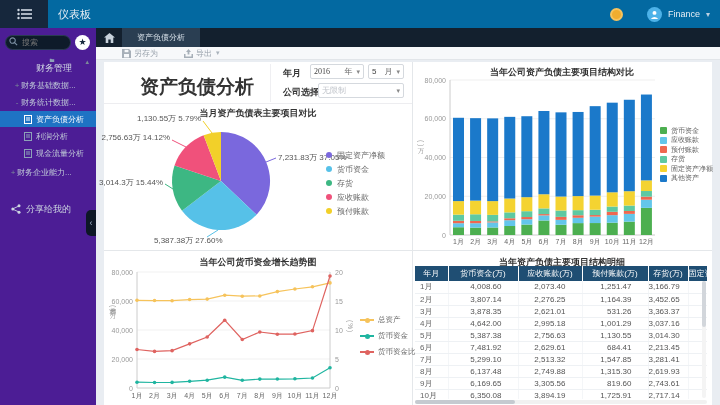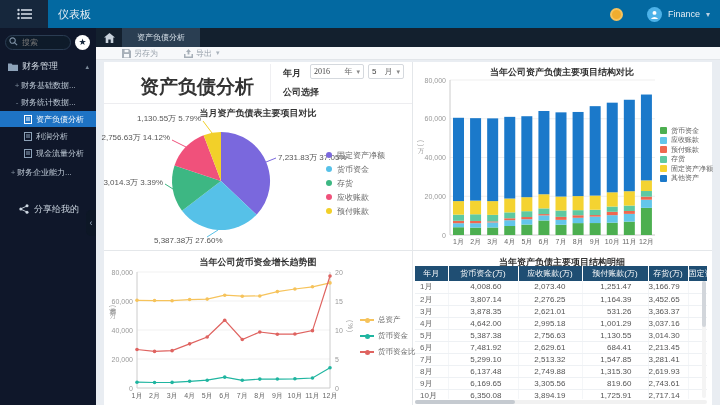--- a/index.html
+++ b/index.html
@@ -10,36 +10,36 @@
   .topbar{position:absolute;left:0;top:0;width:720px;height:28px;background:#0369a1;}
   .logo-box{position:absolute;left:0;top:0;width:48px;height:28px;background:#16273c;
     display:flex;align-items:center;justify-content:center;cursor:pointer;}
   .app-title{position:absolute;left:58px;top:0;height:28px;line-height:28px;color:#e8eef5;font-size:11px;}
   .topbar-right{position:absolute;right:10px;top:0;height:28px;display:flex;align-items:center;}
   .orange-dot{width:13px;height:13px;border-radius:50%;background:#f0ad2f;border:2px solid #f6c35e;margin-right:24px;cursor:pointer;}
   .avatar{width:15px;height:15px;border-radius:50%;background:#4db2e8;display:flex;align-items:center;justify-content:center;margin-right:6px;cursor:pointer;}
   .user-name{color:#e8eef5;font-size:9px;margin-right:6px;cursor:pointer;}
   .tb-caret{color:#bcd0e2;font-size:8px;cursor:pointer;}
   
-  .sidebar{position:absolute;left:0;top:28px;width:96px;height:377px;background:#0f172a;}
+  .sidebar{position:absolute;left:0;top:28px;width:96px;height:377px;background:#4c1d95;}
   .search-row{position:absolute;left:5px;top:6px;width:86px;height:16px;display:flex;align-items:center;}
   .search-input{width:66px;height:15px;background:#0e1b2a;border:1px solid #2a3c52;border-radius:8px;
     color:#9fb2c6;font-size:8px;padding:0 4px 0 16px;outline:none;}
   .search-ico{position:absolute;left:4px;top:3px;}
   .star-btn{width:15px;height:15px;border-radius:50%;background:#fff;color:#16273c;font-size:9px;
     display:flex;align-items:center;justify-content:center;margin-left:4px;cursor:pointer;}
   .tree-root{position:absolute;left:0;top:30px;width:96px;height:17px;display:flex;align-items:center;cursor:pointer;}
   .tree-root .txt{color:#d5dde6;font-size:9px;margin-left:4px;}
   .root-caret{position:absolute;right:7px;color:#7c8a99;font-size:7px;}
   .tree-item{position:absolute;width:96px;height:16px;display:flex;align-items:center;cursor:pointer;
     color:#c2cdd9;font-size:8px;}
   .tree-item .pfx{color:#7c8a99;width:8px;text-align:center;font-size:8px;}
   .tree-item.selected{background:#1e73c4;color:#fff;}
   .leaf-ico{margin:0 4px 0 0;}
-  .shared-row{position:absolute;left:12px;top:172px;width:76px;height:18px;display:flex;align-items:center;cursor:pointer;color:#cdd7e1;font-size:9px;}
+  .shared-row{position:absolute;left:4px;top:172px;width:76px;height:18px;display:flex;align-items:center;cursor:pointer;color:#cdd7e1;font-size:9px;}
   .collapse-handle{position:absolute;left:86px;top:182px;width:10px;height:26px;background:#0d1726;
     border-radius:5px 0 0 5px;color:#9fb2c6;font-size:9px;display:flex;align-items:center;justify-content:center;cursor:pointer;}
   
   .tabbar{position:absolute;left:96px;top:28px;width:624px;height:19px;background:#13202e;display:flex;align-items:center;}
   .home-btn{width:26px;height:19px;display:flex;align-items:center;justify-content:center;cursor:pointer;}
   .tab{height:19px;min-width:78px;background:#2a3e52;color:#dbe4ec;font-size:8px;display:flex;
     align-items:center;justify-content:center;padding:0 10px;cursor:pointer;}
   .toolbar{position:absolute;left:96px;top:47px;width:624px;height:13px;background:#f7f8fa;border-bottom:1px solid #e2e5e9;
     display:flex;align-items:center;font-size:8px;color:#98a1ab;}
   .tool-btn{display:flex;align-items:center;margin-left:26px;cursor:pointer;}
@@ -116,21 +116,21 @@
 <aside class="sidebar">
   <div class="search-row">
     <svg class="search-ico" width="9" height="9" viewBox="0 0 10 10">
       <circle cx="4" cy="4" r="3" fill="none" stroke="#7c8fa3" stroke-width="1.2"></circle>
       <line x1="6.2" y1="6.2" x2="9" y2="9" stroke="#7c8fa3" stroke-width="1.2"></line>
     </svg>
     <input class="search-input" placeholder="搜索" style="">
     <span class="star-btn">★</span>
   </div>
 
-  <div class="tree-root" style="padding-left:8px;">
+  <div class="tree-root" style="padding-left:8px;flex-direction:column;">
     <svg width="10" height="9" viewBox="0 0 10 9">
       <path d="M0 1.5 h3.5 l1 1.2 H10 V9 H0 Z" fill="#8da2b8"></path>
     </svg>
     <span class="txt">财务管理</span>
     <span class="root-caret">▴</span>
   </div>
 
   <div class="tree-item" style="top:49px;padding-left:13px;">
     <span class="pfx">+</span>
     <span>财务基础数据...</span>
@@ -218,20 +218,24 @@
     <span>2016</span>
     <span class="unit">年</span>
     <span class="caret">▾</span>
   </div>
   <div class="select" style="left:264px;top:2px;width:36px;">
     <span>5</span>
     <span class="unit">月</span>
     <span class="caret">▾</span>
   </div>
   <div class="filter-label" style="left:179px;top:24px;">公司选择</div>
+  <div class="select" style="left:214px;top:21px;width:86px;">
+    <span class="placeholder">无限制</span>
+    <span class="caret" style="margin-left:auto;">▾</span>
+  </div>
 
   <div class="divider-h-filters"></div>
   <div class="divider-v-main"></div>
   <div class="divider-h-main"></div>
 
   <div class="panel-title" style="left:0;top:45px;width:308px;">当月资产负债表主要项目对比</div>
   <div class="panel-title" style="left:308px;top:4px;width:300px;">当年公司资产负债主要项目结构对比</div>
   <div class="panel-title" style="left:308px;top:194px;width:300px;">当年资产负债主要项目结构明细</div>
   <div class="panel-title" style="left:0;top:194px;width:308px;">当年公司货币资金增长趋势图</div>
 
@@ -244,21 +248,21 @@
         <path d="M117 78 L99.6 32.2 A49 49 0 0 1 117.0 29.0 Z" fill="#f2d029"></path>
         <line x1="162" y1="59" x2="172" y2="55" stroke="#7a68dd" stroke-width="1"></line>
         <line x1="114" y1="127" x2="103" y2="134" stroke="#56c1e8" stroke-width="1"></line>
         <line x1="69" y1="86" x2="61" y2="81" stroke="#3db783" stroke-width="1"></line>
         <line x1="82" y1="44" x2="68" y2="37" stroke="#f0517b" stroke-width="1"></line>
         <line x1="108" y1="30" x2="99" y2="18" stroke="#f2d029" stroke-width="1"></line>
       </svg>
     </div>
   <div class="pie-label" style="right:511px;top:51px;">1,130.55万 5.79%</div>
   <div class="pie-label" style="right:542px;top:70px;">2,756.63万 14.12%</div>
-  <div class="pie-label" style="right:549px;top:115px;">3,014.3万 3.39%</div>
+  <div class="pie-label" style="right:549px;top:115px;">3,014.3万 15.44%</div>
   <div class="pie-label" style="left:50px;top:173px;">5,387.38万 27.60%</div>
   <div class="pie-label" style="left:174px;top:90px;">7,231.83万 37.05%</div>
   <div id="pie-legend" class="legend" style="left:222px;top:86px;">
       <div class="lrow" style="height: 14px;">
         <span class="dot" style="background:#7a68dd"></span>
         <span class="ltxt" style="font-size:8px">固定资产净额</span>
       </div>
       <div class="lrow" style="height: 14px;">
         <span class="dot" style="background:#56c1e8"></span>
         <span class="ltxt" style="font-size:8px">货币资金</span>

